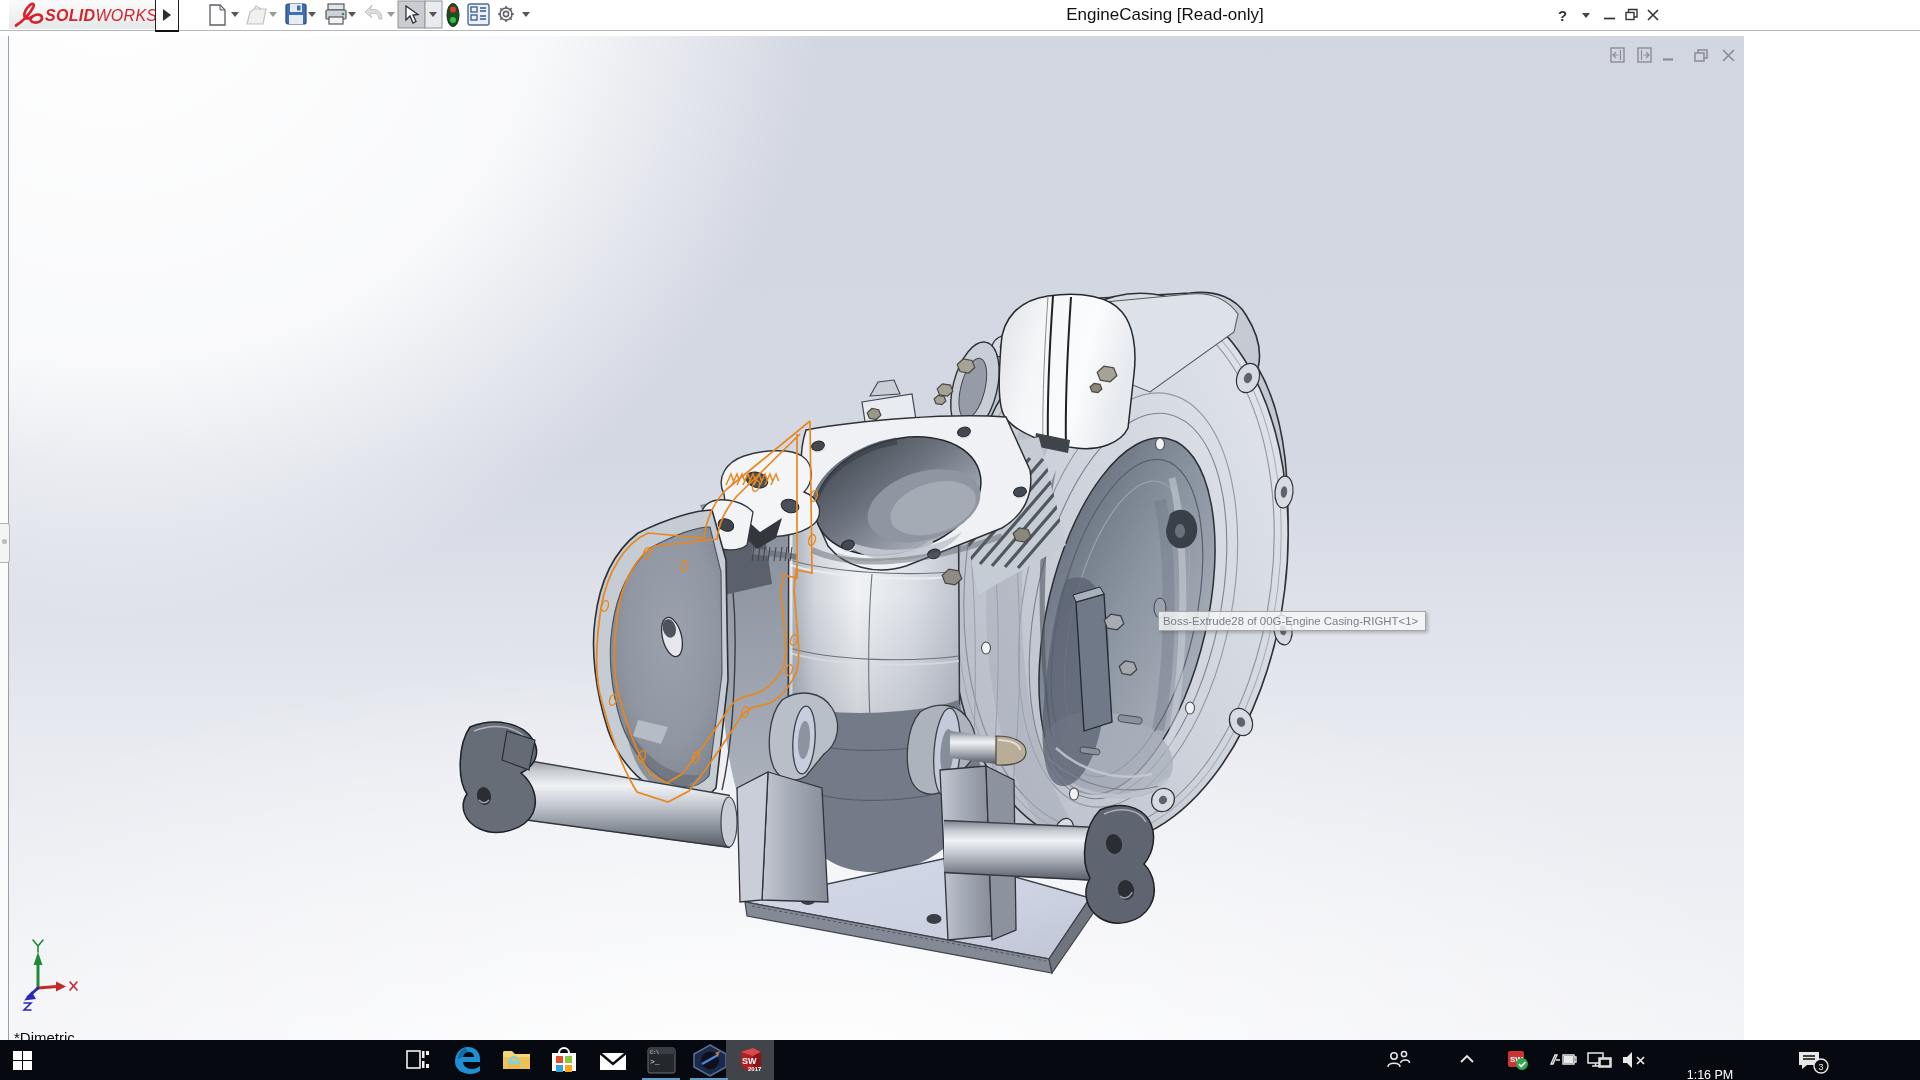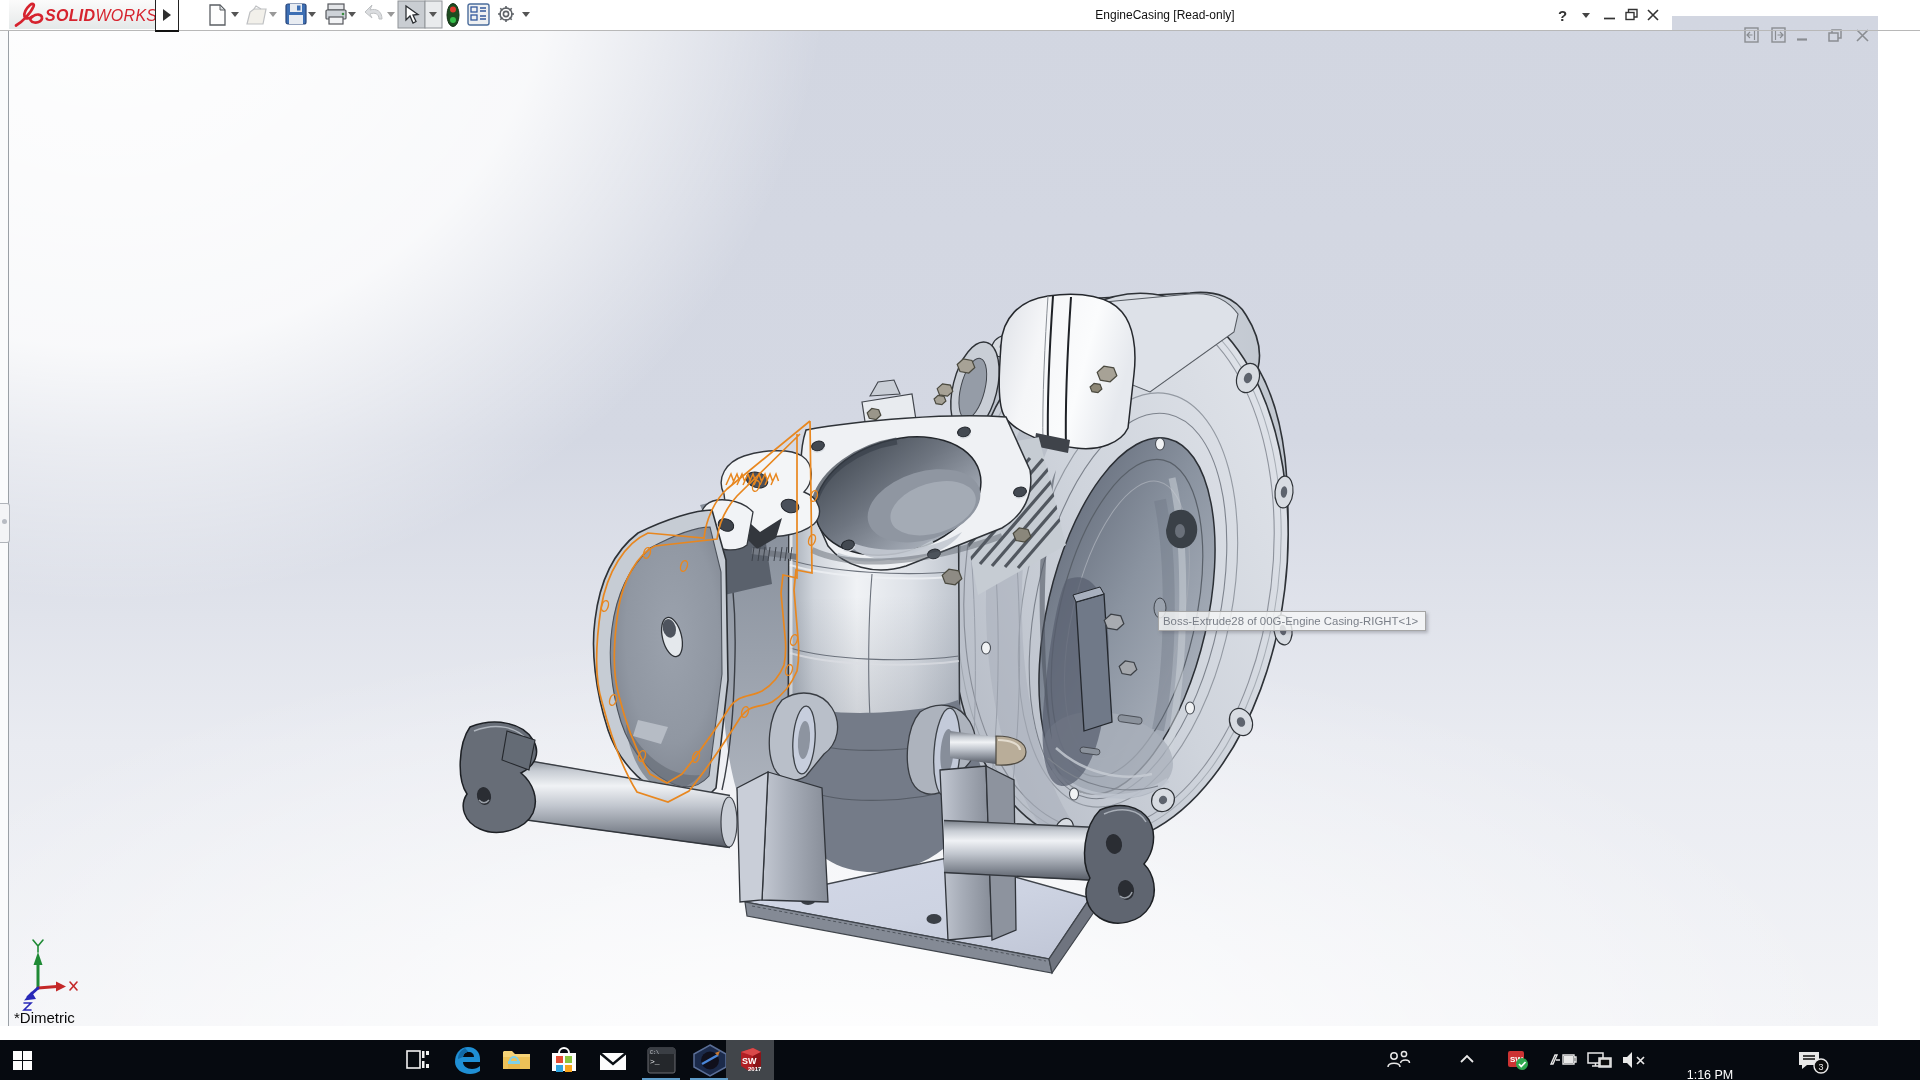--- a/index.html
+++ b/index.html
@@ -3,23 +3,23 @@
 <meta charset="utf-8">
 <style>
   html,body{margin:0;padding:0;width:1920px;height:1080px;overflow:hidden;
     font-family:"Liberation Sans", sans-serif;background:#fff;}
   #titlebar{position:absolute;left:0;top:0;width:1672px;height:30px;background:#ffffff;z-index:50;}
   #titlebar .tbline{position:absolute;left:0;top:29.5px;width:1920px;height:1px;background:#b8b8b8;}
   #logo{position:absolute;left:9px;top:0;width:146px;height:29px;background:linear-gradient(180deg,#fbfbfb,#eef0f0 60%,#e4e9e9);}
   #flyout{position:absolute;left:155px;top:0;width:22px;height:30px;background:#fff;border-right:1px solid #222;border-left:1px solid #222;border-bottom:2px solid #111;}
   #flyout:after{content:"";position:absolute;left:7px;top:9px;border-left:8px solid #2e2e2e;border-top:6px solid transparent;border-bottom:6px solid transparent;}
   #apptitle{position:absolute;left:410px;top:0;width:1510px;height:30px;text-align:center;line-height:30px;
-    font-size:12px;color:#111;}
+    font-size:17px;color:#111;}
   #winctl{position:absolute;right:2px;top:0;height:30px;z-index:55;color:#222;}
-  #viewport{position:absolute;left:0;top:16px;width:1878px;height:1010px;
+  #viewport{position:absolute;left:0;top:36px;width:1744px;height:1010px;
     background:
       radial-gradient(ellipse 1060px 980px at 110px -80px, rgba(255,255,255,1) 0%, rgba(255,255,255,0.85) 42%, rgba(255,255,255,0) 68%),
       radial-gradient(ellipse 1500px 640px at 44% 105%, rgba(255,255,255,0.95), rgba(255,255,255,0) 70%),
       linear-gradient(180deg,#d2d6e1 0%, #d4d8e3 42%, #e9ebf1 72%, #f3f4f7 100%);
     z-index:1;}
   #vdiv{position:absolute;left:8px;top:0;width:1px;height:1010px;background:#9aa0a6;}
   #vtab{position:absolute;left:0px;top:487px;width:9px;height:38px;background:#f3f4f6;border:1px solid #b0b4ba;border-left:none;border-radius:0 3px 3px 0;}
   #vtab:after{content:"";position:absolute;left:2px;top:15px;width:5px;height:5px;border-radius:50%;background:#b7bbc2;}
   #subctl{position:absolute;right:6px;top:10px;z-index:10;}
   #modelsvg{position:absolute;left:0;top:0;width:1920px;height:1080px;z-index:2;}

